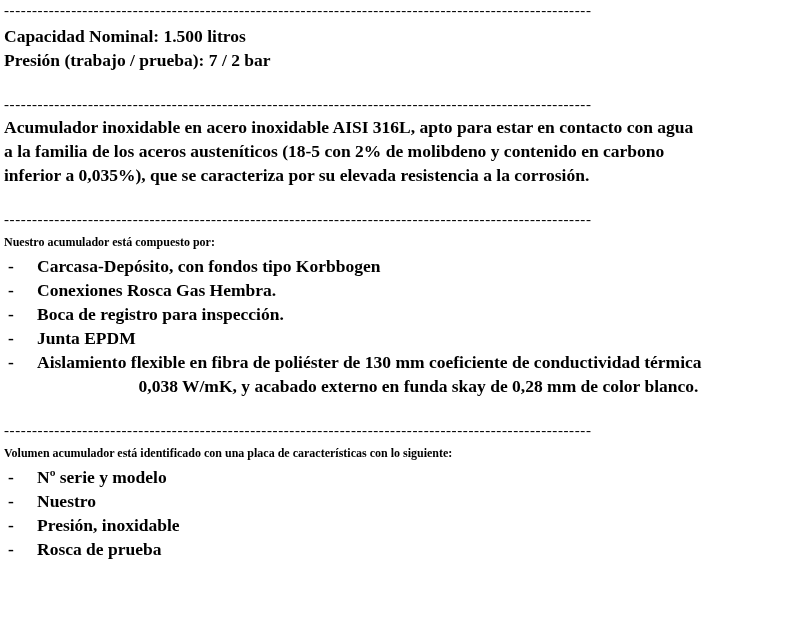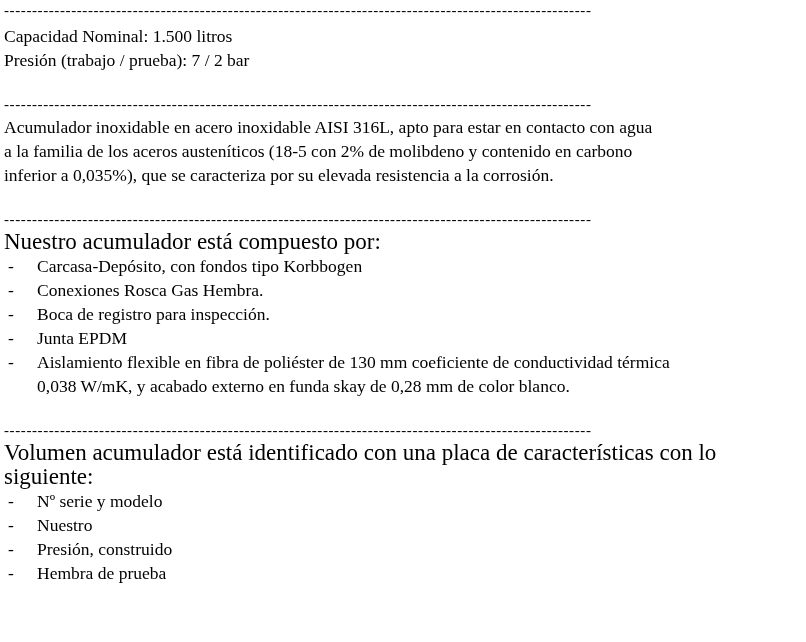--- a/index.html
+++ b/index.html
@@ -41,21 +41,21 @@
   .rule-top { margin: 2px 0 5px 0; }
   .rule-mid { margin: 0 0 2px 0; }
   .para-line {
     font-size: 17.5px;
     line-height: 24px;
     white-space: pre;
   }
   .spacer-sm { height: 24px; }
   .spacer-xs { height: 12px; }
   .lead-line {
-    font-size: 23px;
+    font-size: 12px;
     line-height: 24px;
   }
   ul.dash-list {
     list-style: none;
     margin: 0;
     padding: 0;
   }
   ul.dash-list li {
     position: relative;
     padding-left: 33px;
@@ -64,22 +64,22 @@
   }
   ul.dash-list li .dash {
     position: absolute;
     left: 4px;
     top: 0;
     width: 12px;
     font-size: 17.5px;
     line-height: 24px;
   }
   .li-text { display: block; }
-  .li-cont { display: block; }
-  .sec { margin: 0; }
+  .li-cont { display: block; text-align: center; }
+  .sec { margin: 0; font-weight: bold; }
 </style>
 </head>
 <body>
 
 <div class="page">
   <div class="doc-body">
 
     <div class="rule rule-top">---------------------------------------------------------------------------------------------------------</div>
 
     <div class="sec">
@@ -138,25 +138,25 @@
         <li>
           <span class="dash">-</span>
           <span class="li-text">Nº serie y modelo</span>
         </li>
         <li>
           <span class="dash">-</span>
           <span class="li-text">Nuestro</span>
         </li>
         <li>
           <span class="dash">-</span>
-          <span class="li-text">Presión, construido</span>
+          <span class="li-text">Presión, inoxidable</span>
         </li>
         <li>
           <span class="dash">-</span>
-          <span class="li-text">Hembra de prueba</span>
+          <span class="li-text">Rosca de prueba</span>
         </li>
       </ul>
     </div>
 
     <div class="spacer-sm"></div>
     <div class="spacer-xs"></div>
 
   </div>
 </div>
 

